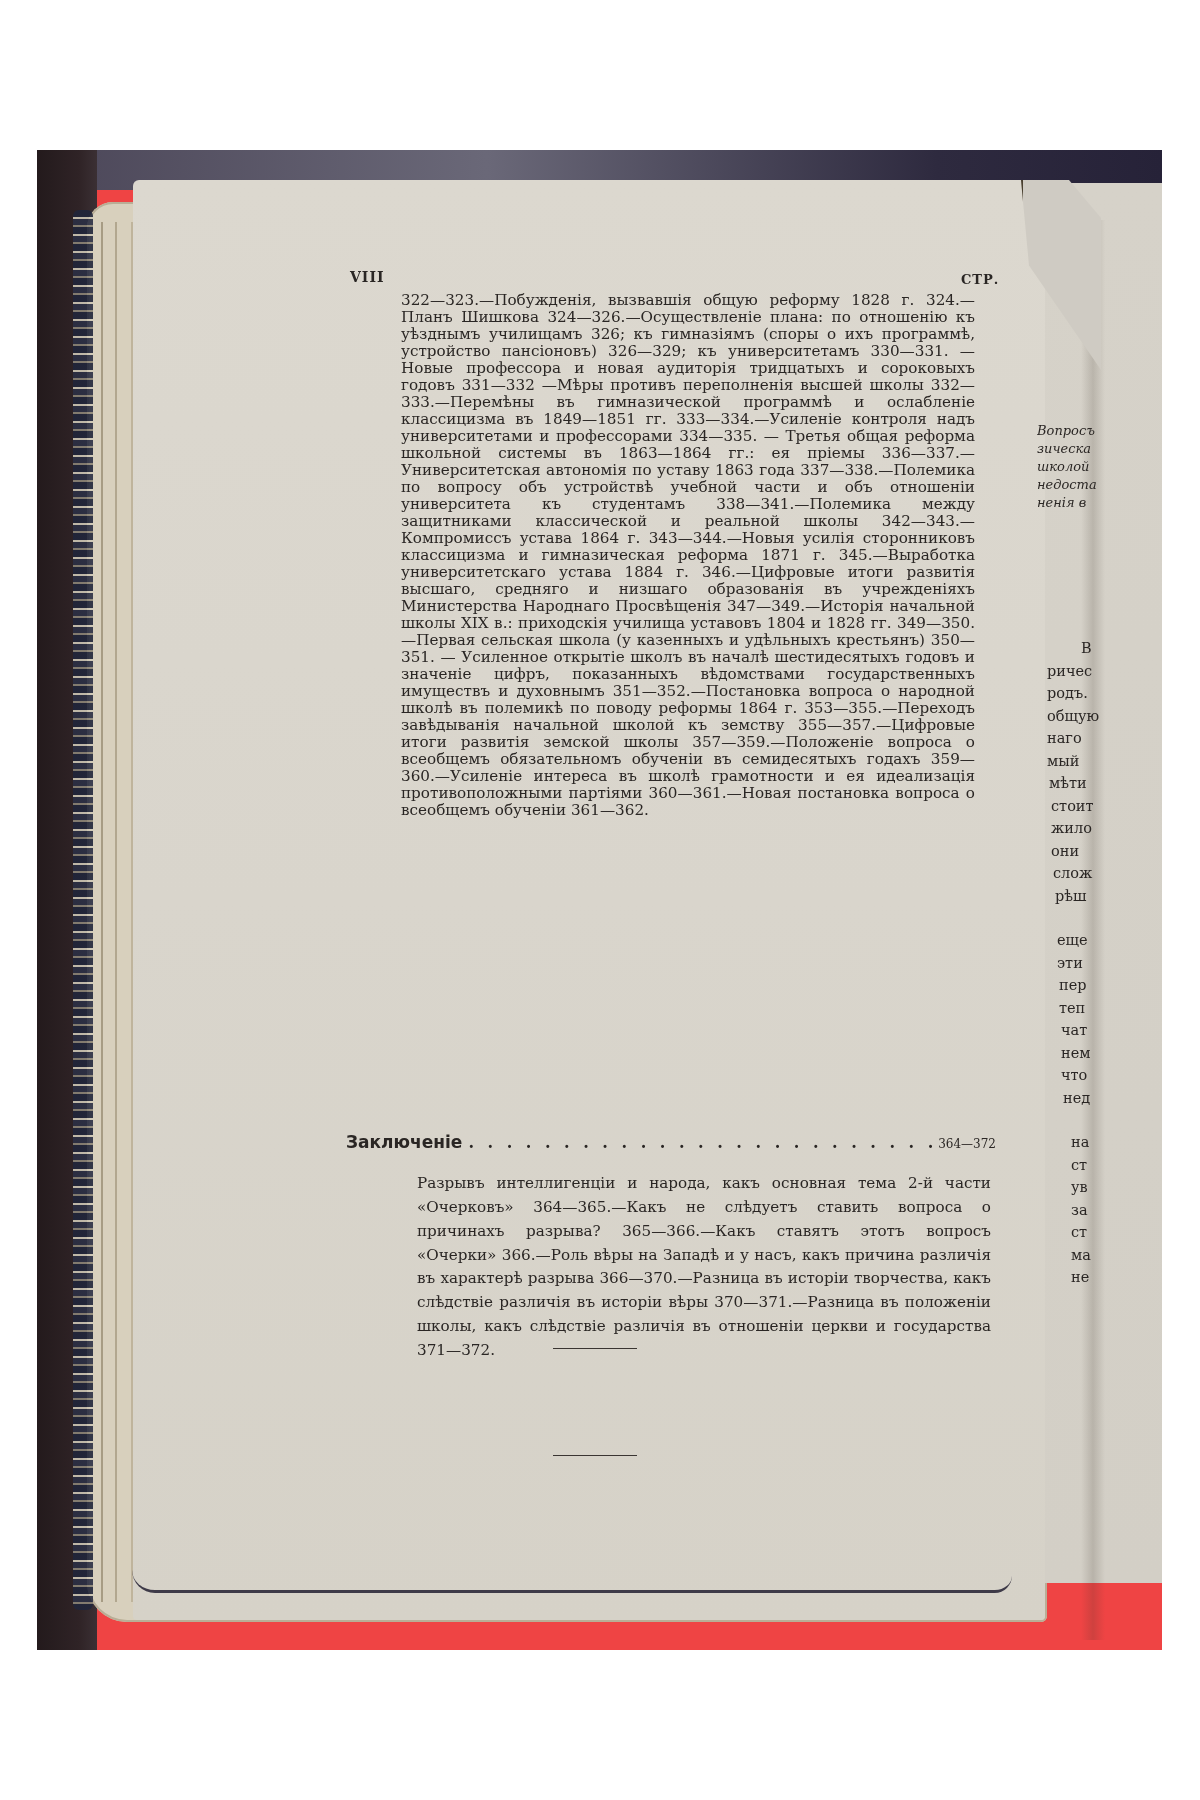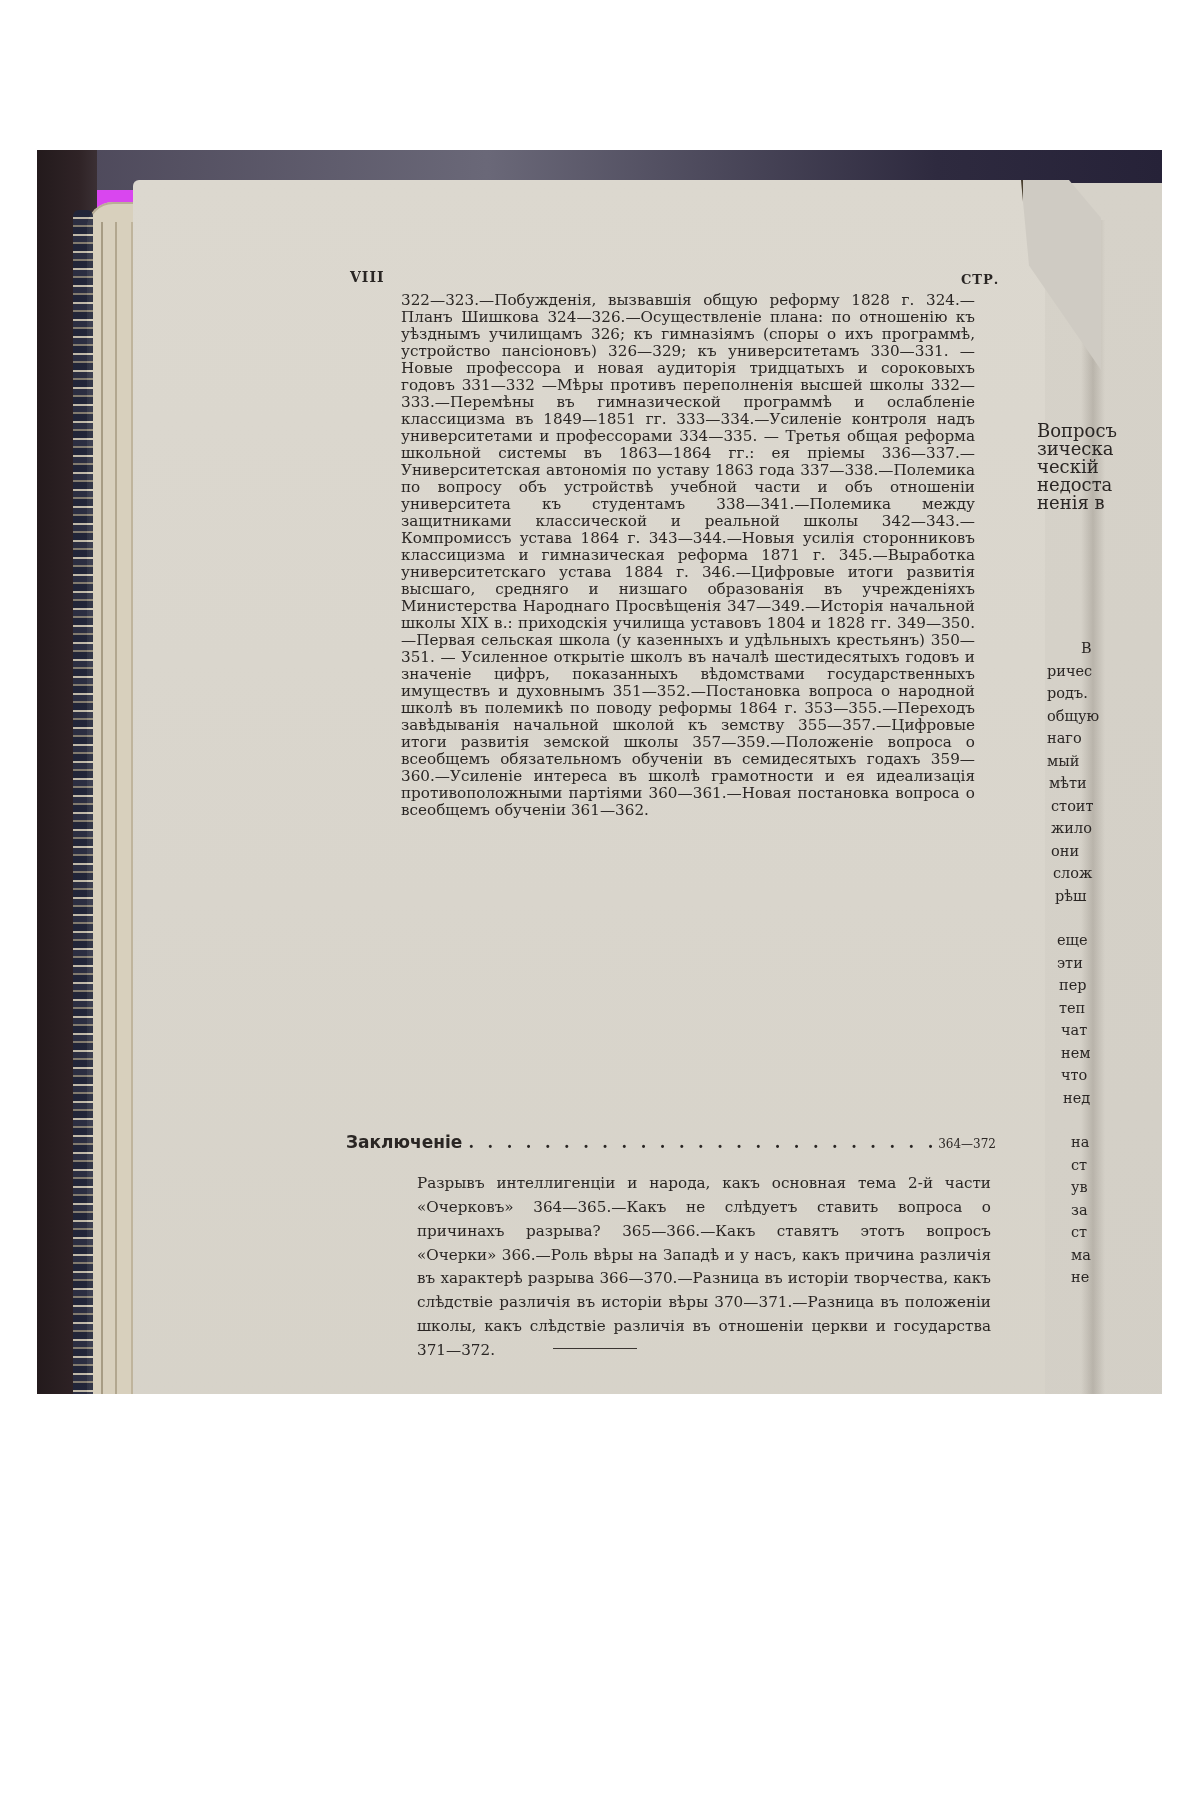--- a/index.html
+++ b/index.html
@@ -1,17 +1,17 @@
 <!DOCTYPE html>
 <html><head>
 <meta charset="utf-8">
 <style>
   html,body{margin:0;padding:0;background:#ffffff;}
   body{width:1200px;height:1800px;position:relative;overflow:hidden;font-family:"DejaVu Serif",serif;}
-  .photo{position:absolute;left:37px;top:150px;width:1125px;height:1244px;background:#d946ef;overflow:hidden;}
+  .photo{position:absolute;left:37px;top:150px;width:1125px;height:1500px;background:#ef4444;overflow:hidden;}
   .backdrop-top{position:absolute;left:0;top:0;width:1125px;height:40px;background:linear-gradient(90deg,#4b4658,#6a6878 40%,#2e2a3f 80%,#262238);}
   .cover-left{position:absolute;left:0;top:0;width:60px;height:1500px;background:linear-gradient(90deg,#231a1c,#2f2326 70%,#3b3034);}
   .binding{position:absolute;left:36px;top:60px;width:20px;height:1400px;background:repeating-linear-gradient(180deg,#20253a 0 7px,#cfc8b6 7px 9px,#2b2f44 9px 15px,#8c8577 15px 17px);opacity:.9;border-radius:6px;}
   .page-stack{position:absolute;left:50px;top:52px;width:960px;height:1420px;background:#d8d0bd;border-radius:26px 10px 6px 40px;box-shadow:inset 0 0 0 2px #b9ae96;}
   .page-stack::before{content:"";position:absolute;left:14px;top:20px;width:2px;height:1380px;background:#a79c84;box-shadow:14px 0 0 #b2a78f,30px 0 0 #bfb49c;}
   .left-page{position:absolute;left:96px;top:30px;width:912px;height:1440px;background:linear-gradient(180deg,#dcd8cf,#d9d5cc 50%,#d6d2c8);border-radius:6px 12px 4px 4px;}
   .fold{position:absolute;left:888px;top:0px;width:80px;height:190px;background:#cfcbc3;clip-path:polygon(0 0,60% 0,100% 20%,100% 100%,10% 45%);box-shadow:inset 2px 0 0 #4a4030;}
   .right-page{position:absolute;left:966px;top:33px;width:159px;height:1400px;background:linear-gradient(180deg,#d6d2c9,#d3cfc6);border-left:2px solid #8d8679;}
   .gutter-shadow{position:absolute;left:948px;top:40px;width:24px;height:1420px;background:linear-gradient(90deg,rgba(0,0,0,0),rgba(60,50,40,.18),rgba(0,0,0,0));}
   .bottom-edge{position:absolute;left:95px;top:1420px;width:880px;height:20px;border-bottom:3px solid #3e3a48;border-radius:0 0 30px 40px;}
@@ -24,21 +24,21 @@
   .toc-row{position:absolute;left:213px;top:952px;width:650px;display:flex;align-items:baseline;font-size:16px;}
   .toc-title{font-family:"DejaVu Sans",sans-serif;font-weight:bold;font-size:17px;color:#2a2624;}
   .toc-dots{flex:1;overflow:hidden;white-space:nowrap;color:#2a2624;letter-spacing:4px;margin:0 6px;font-weight:bold;}
   .toc-pages{font-size:12px;color:#2a2624;}
   .concl{left:284px;top:977px;width:574px;font-size:15.2px;line-height:23.8px;text-align:justify;}
   .rule{position:absolute;height:1px;background:#3a3532;}
   .errata{left:213px;top:1200px;width:650px;font-size:15px;line-height:22px;}
   .errata .label{font-family:"DejaVu Sans",sans-serif;font-weight:bold;font-size:16px;}
   .errata .ital{font-style:italic;}
   .rp-text{position:absolute;left:1000px;color:#2a2624;font-size:14.5px;line-height:22.5px;white-space:nowrap;overflow:hidden;width:125px;}
-  .rp-small{font-size:18px;line-height:18px;}
+  .rp-small{font-size:13px;line-height:18px;font-style:italic;}
 </style>
 </head>
 <body>
 
 <div class="photo">
   <div class="backdrop-top"></div>
   <div class="cover-left"></div>
   <div class="page-stack"></div>
   <div class="binding"></div>
   <div class="right-page"></div>
@@ -67,21 +67,21 @@
 
 
     <div class="rule" style="left:420px;top:1275px;width:84px;"></div>
   </div>
 
   <div class="bottom-edge"></div>
 
   <div class="rp-text rp-small" style="top:272px;left:1000px;">
     <div>Вопросъ</div>
     <div>зическа</div>
-    <div>ческій</div>
+    <div>школой</div>
     <div>недоста</div>
     <div>ненія в</div>
   </div>
   <div class="rp-text" style="top:487px;left:1010px;">
     <div style="padding-left:34px">В</div>
     <div>ричес</div>
     <div>родъ.</div>
     <div>общую</div>
     <div>наго</div>
     <div>мый</div>

